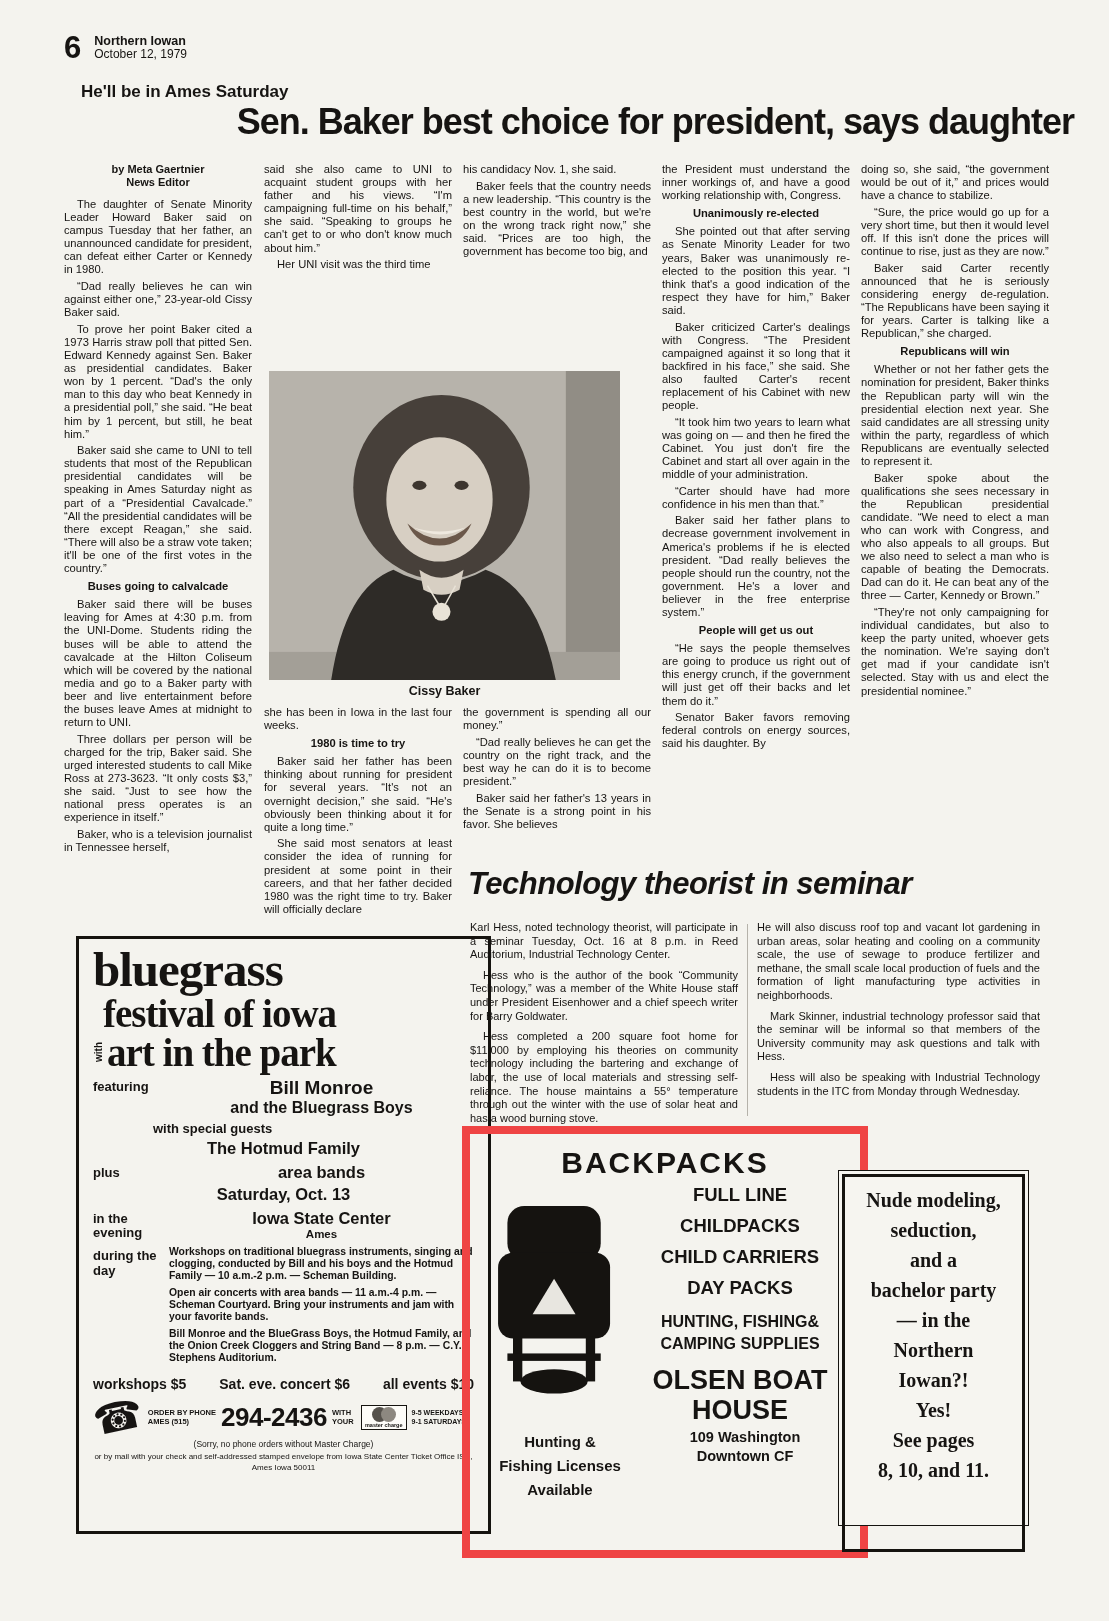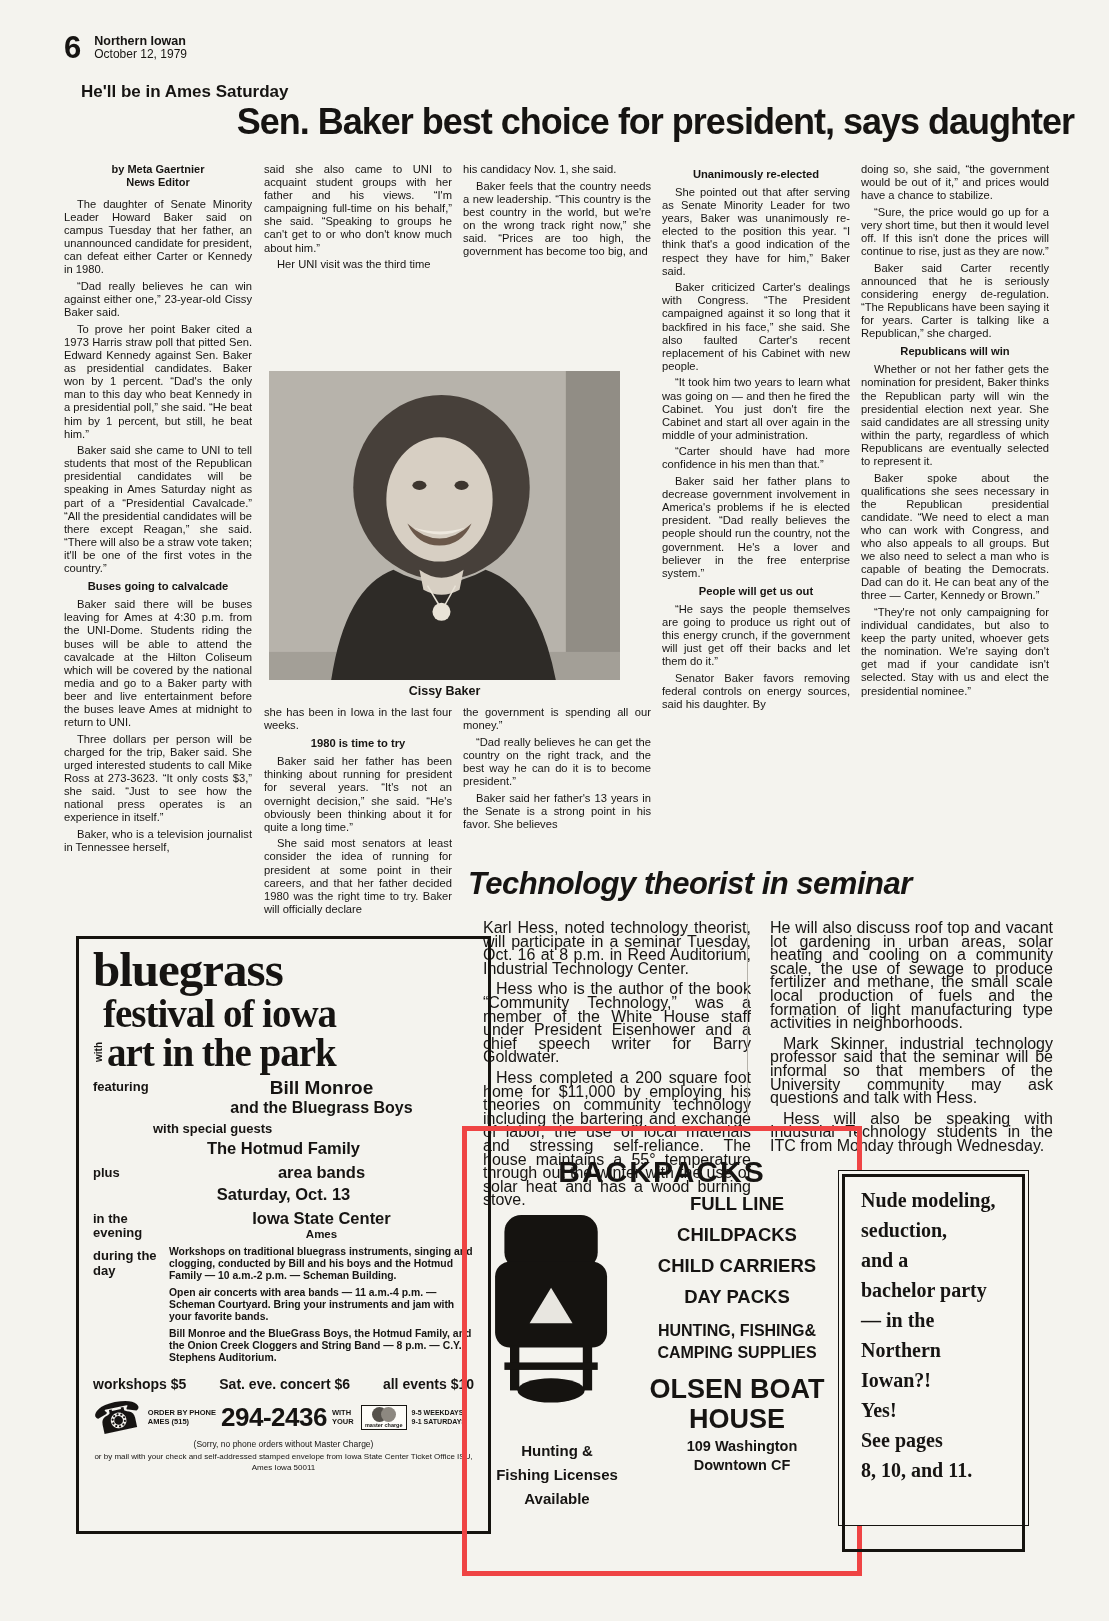--- a/index.html
+++ b/index.html
@@ -19,21 +19,21 @@
   .col{position:absolute;width:188px;font-size:11.2px;line-height:13.1px;text-align:justify;}
   .col p{margin:0 0 3.5px 0;text-indent:13px;}
   .col p.ni{text-indent:0;}
   .col h4{margin:5px 0;font-size:11.2px;text-align:center;font-weight:700;}
 
   .photo{left:269px;top:371px;width:351px;height:309px;background:#a9a59d;}
   .photo svg{display:block;width:100%;height:100%;}
   .caption{left:269px;top:684px;width:351px;text-align:center;font-weight:700;font-size:12.5px;}
 
   .tech-headline{left:468px;top:866px;font-size:31px;font-weight:700;font-style:italic;letter-spacing:-.5px;white-space:nowrap;margin:0;}
-  .tcol{position:absolute;font-size:16px;line-height:13.6px;text-align:justify;margin-left:13px;}
+  .tcol{position:absolute;font-size:11px;line-height:13.6px;text-align:justify;}
   .tcol p{margin:0 0 7px 0;text-indent:13px;}
   .tcol p.ni{text-indent:0;}
   .vrule{position:absolute;width:1px;background:#b5b2aa;}
 
   
   .ad-bg{left:76px;top:936px;width:381px;height:576px;border:3px solid #15130f;padding:8px 14px;overflow:hidden;}
   .bg-t1{font-family:"Liberation Serif",serif;font-weight:700;font-size:49px;line-height:.95;letter-spacing:-1px;}
   .bg-t2{font-family:"Liberation Serif",serif;font-weight:700;font-size:39px;line-height:1;letter-spacing:-1px;margin-left:10px;}
   .bg-t3row{display:flex;align-items:center;}
   .bg-with{writing-mode:vertical-rl;transform:rotate(180deg);font-size:10px;font-weight:700;margin-right:3px;}
@@ -58,37 +58,37 @@
   .mc-circles{display:flex;}
   .mc-circles i{display:block;width:15px;height:15px;border-radius:50%;}
   .mc-circles .c1{background:#55514b;}
   .mc-circles .c2{background:#8d8880;margin-left:-6px;}
   .mc-t{font-size:5.5px;font-weight:700;white-space:nowrap;}
   .bg-hours span{display:block;font-size:7px;font-weight:700;line-height:1.3;}
   .bg-sorry{font-size:8.5px;margin-top:4px;text-align:center;}
   .bg-mail{font-size:8px;margin-top:3px;text-align:center;line-height:1.3;}
 
   
-  .ad-bp{left:462px;top:1126px;width:370px;height:392px;border:5px solid #ef4444;padding:24px 10px;overflow:hidden;}
+  .ad-bp{left:462px;top:1126px;width:370px;height:392px;border:8px solid #ef4444;padding:12px 10px;overflow:hidden;}
   .bp-title{text-align:center;font-weight:700;font-size:30px;letter-spacing:2px;}
   .bp-body{display:flex;margin-top:4px;}
   .bp-img{flex:0 0 150px;padding-top:10px;}
   .bp-img svg{display:block;width:140px;height:205px;margin:0 auto;}
   .bp-right{flex:1;text-align:center;font-weight:700;}
   .bp-right .bp-lines p{margin:0 0 9px;font-size:18.5px;text-indent:0;}
   .bp-supplies{font-size:16px;margin-top:12px;line-height:1.35;}
   .bp-store{font-size:27px;margin-top:12px;line-height:1.1;}
   .bp-bottom{display:flex;justify-content:space-between;margin-top:2px;}
   .bp-lic{flex:0 0 160px;text-align:center;font-weight:700;font-size:15px;}
   .bp-lic p{margin:4px;line-height:1.35;text-indent:0;}
   .bp-addr{flex:1;text-align:center;font-weight:700;font-size:14.5px;line-height:1.35;}
 
   
   .ad-nude{left:838px;top:1170px;width:183px;height:348px;border:1px solid #15130f;padding:3px;background:#f6f5f0;}
-  .nude-inner{border:3px solid #15130f;height:100%;padding:12px 16px;overflow:hidden;}
+  .nude-inner{border:3px solid #15130f;height:100%;padding:12px 16px;text-align:center;overflow:hidden;}
   .nude-inner p{font-family:"Liberation Serif",serif;font-weight:700;font-size:20px;margin:0 0 7px;text-indent:0;}
 </style>
 </head>
 <body>
 
 <div id="page">
 
   <header class="abs hdr">
     <div class="num">6</div>
     <div>
@@ -119,20 +119,21 @@
 
   <div class="col" style="left:264px;top:163px;">
       <p class="ni">said she also came to UNI to acquaint student groups with her father and his views. “I'm campaigning full-time on his behalf,” she said. “Speaking to groups he can't get to or who don't know much about him.”</p>
       <p>Her UNI visit was the third time</p>
     </div>
   <div class="col" style="left:463px;top:163px;">
       <p class="ni">his candidacy Nov. 1, she said.</p>
       <p>Baker feels that the country needs a new leadership. “This country is the best country in the world, but we're on the wrong track right now,” she said. “Prices are too high, the government has become too big, and</p>
     </div>
   <div class="col" style="left:662px;top:163px;">
+      <p class="ni">the President must understand the inner workings of, and have a good working relationship with, Congress.</p>
       <h4>Unanimously re-elected</h4>
       <p>She pointed out that after serving as Senate Minority Leader for two years, Baker was unanimously re-elected to the position this year. “I think that's a good indication of the respect they have for him,” Baker said.</p>
       <p>Baker criticized Carter's dealings with Congress. “The President campaigned against it so long that it backfired in his face,” she said. She also faulted Carter's recent replacement of his Cabinet with new people.</p>
       <p>“It took him two years to learn what was going on — and then he fired the Cabinet. You just don't fire the Cabinet and start all over again in the middle of your administration.</p>
       <p>“Carter should have had more confidence in his men than that.”</p>
       <p>Baker said her father plans to decrease government involvement in America's problems if he is elected president. “Dad really believes the people should run the country, not the government. He's a lover and believer in the free enterprise system.”</p>
       <h4>People will get us out</h4>
       <p>“He says the people themselves are going to produce us right out of this energy crunch, if the government will just get off their backs and let them do it.”</p>
       <p>Senator Baker favors removing federal controls on energy sources, said his daughter. By</p>
     </div>

